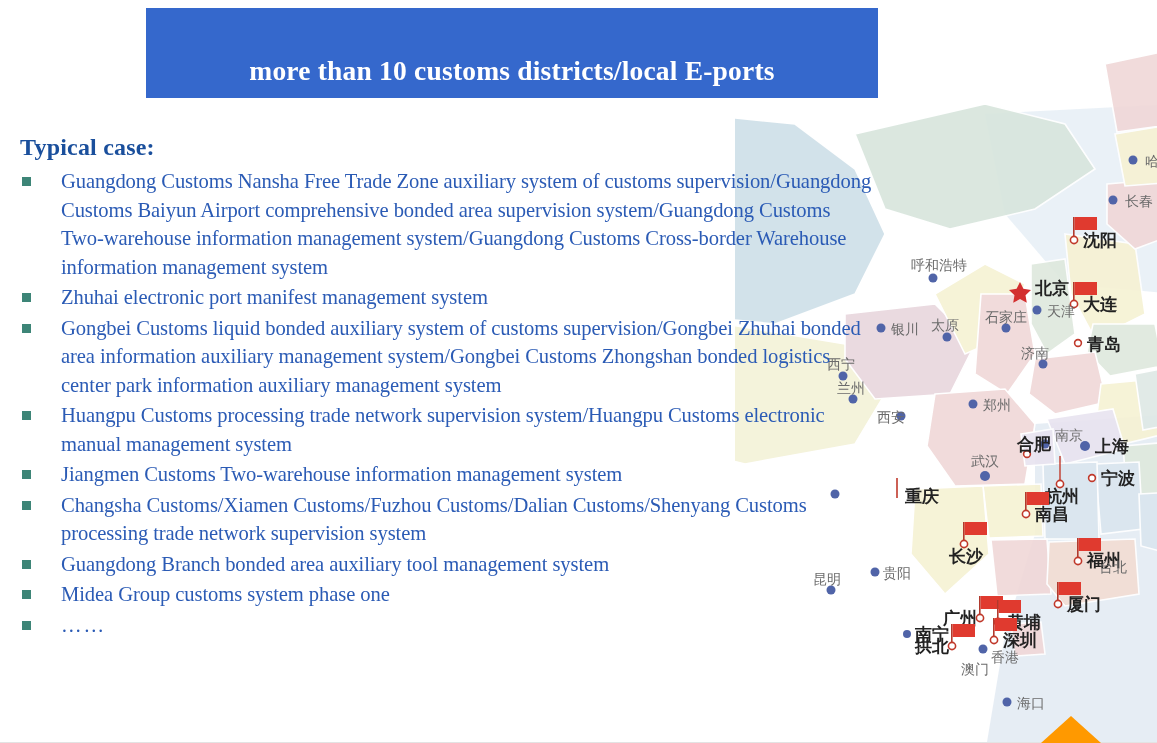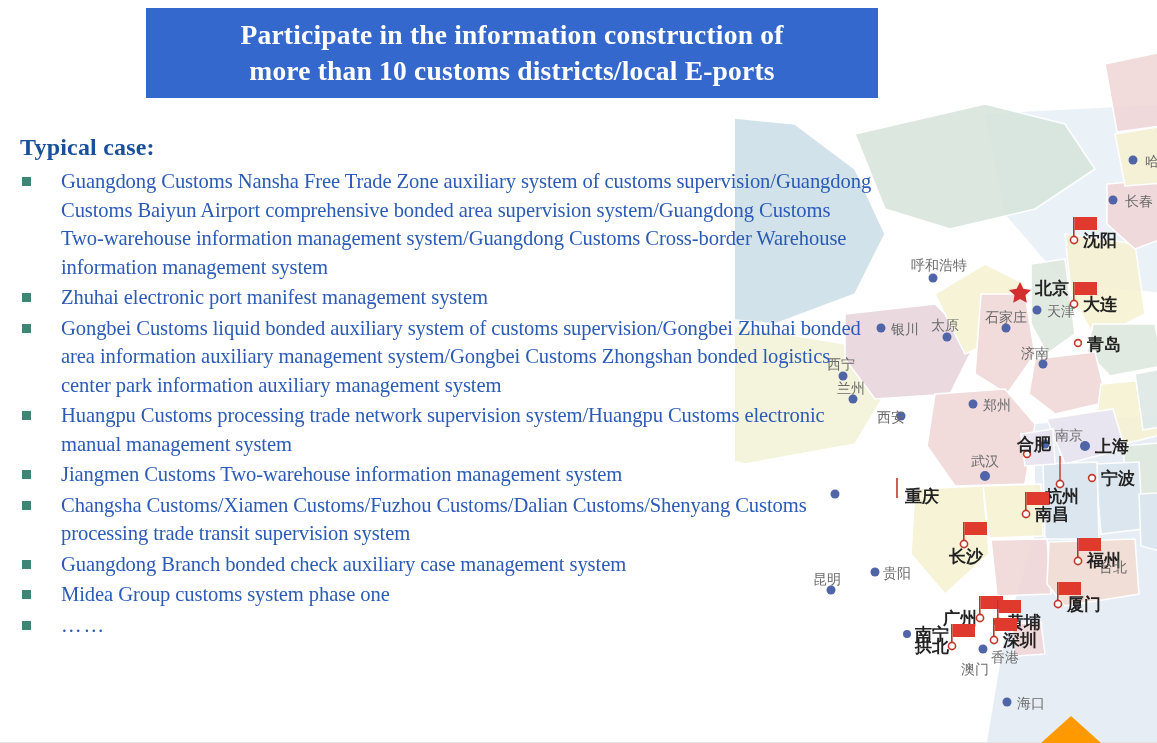--- a/index.html
+++ b/index.html
@@ -292,21 +292,21 @@
         <text class="city-label" x="226" y="680">澳门</text>
 
         <circle class="city-dot" cx="272" cy="708" r="4.5"></circle>
         <text class="city-label" x="282" y="714">海口</text>
       </g>
     </svg>
   </div>
 
   <div id="title-banner">
     <div class="title-text">
-      <span>Participate in the information construction of</span><br>
+      <br>
       <span>more than 10 customs districts/local E-ports</span>
     </div>
   </div>
 
   <div id="content">
     <div id="typical-case">Typical case:</div>
     <ul class="bullets">
       <li>
         <span class="sq"></span>
         <span>Guangdong Customs Nansha Free Trade Zone auxiliary system of customs supervision/Guangdong Customs Baiyun Airport comprehensive bonded area supervision system/Guangdong Customs Two-warehouse information management system/Guangdong Customs Cross-border Warehouse information management system</span>
@@ -322,25 +322,25 @@
       <li>
         <span class="sq"></span>
         <span>Huangpu Customs processing trade network supervision system/Huangpu Customs electronic manual management system</span>
       </li>
       <li>
         <span class="sq"></span>
         <span>Jiangmen Customs Two-warehouse information management system</span>
       </li>
       <li>
         <span class="sq"></span>
-        <span>Changsha Customs/Xiamen Customs/Fuzhou Customs/Dalian Customs/Shenyang Customs processing trade transit supervision system</span>
-      </li>
-      <li>
-        <span class="sq"></span>
-        <span>Guangdong Branch bonded check auxiliary case management system</span>
+        <span>Changsha Customs/Xiamen Customs/Fuzhou Customs/Dalian Customs/Shenyang Customs processing trade network supervision system</span>
+      </li>
+      <li>
+        <span class="sq"></span>
+        <span>Guangdong Branch bonded area auxiliary tool management system</span>
       </li>
       <li>
         <span class="sq"></span>
         <span>Midea Group customs system phase one</span>
       </li>
       <li class="dots">
         <span class="sq"></span>
         <span>……</span>
       </li>
     </ul>

